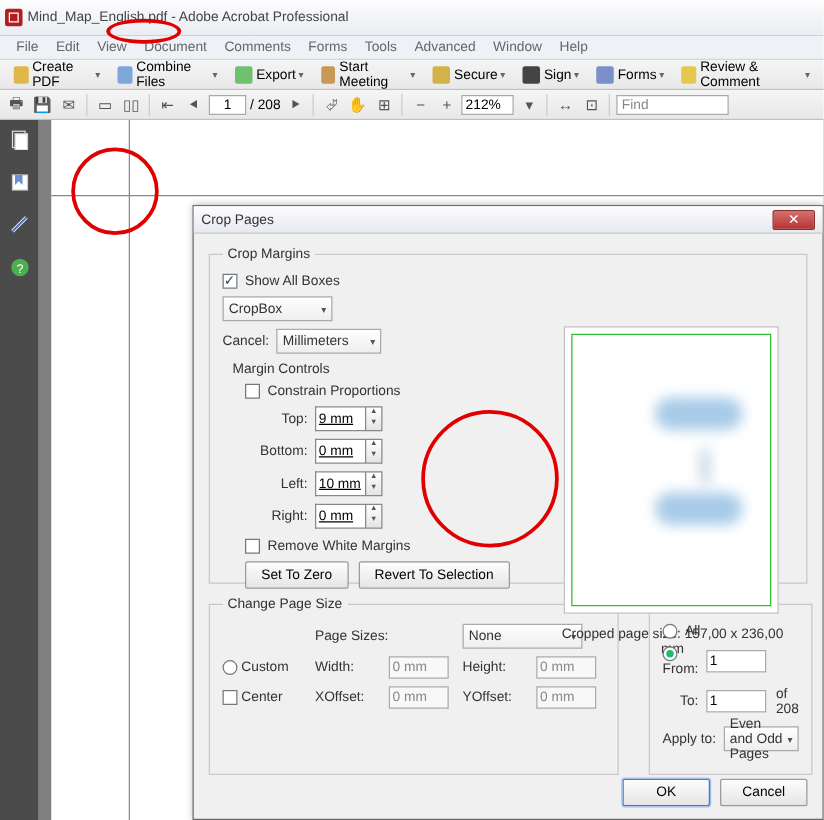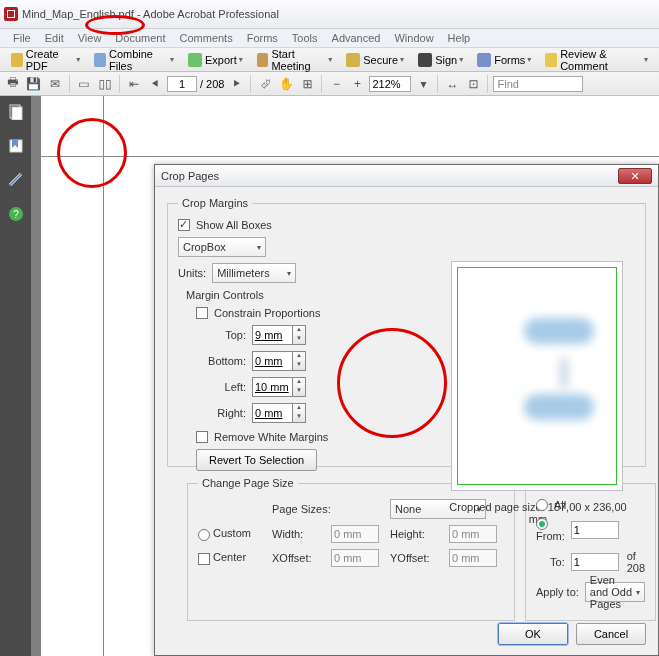--- a/index.html
+++ b/index.html
@@ -446,21 +446,21 @@
           <span class="check on"></span>
           <span>Show All Boxes</span>
         </div>
         <div class="row">
           <div class="sel" style="width:88px">
             <span>CropBox</span>
             <span class="dd">▾</span>
           </div>
         </div>
         <div class="row">
-          <span>Units:</span>
+          <span>Cancel:</span>
           <div class="sel" style="width:84px">
             <span>Millimeters</span>
             <span class="dd">▾</span>
           </div>
         </div>
         <div style="margin:4px 0 6px 8px">Margin Controls</div>
         <div class="row" style="margin-left:18px">
           <span class="check"></span>
           <span>Constrain Proportions</span>
         </div>
@@ -496,34 +496,35 @@
                 <div>▲</div>
                 <div>▼</div>
               </div>
           </div>
         </div>
         <div class="row" style="margin:8px 0 0 18px">
           <span class="check"></span>
           <span>Remove White Margins</span>
         </div>
         <div class="btns">
+          <button class="pushb">Set To Zero</button>
           <button class="pushb">Revert To Selection</button>
         </div>
       </div>
       <div class="preview">
         <div class="preview-inner">
           <div class="blur" style="position:absolute;right:22px;top:50px;width:70px;height:26px;border-radius:14px;background:#a8cbe8"></div>
           <div class="blur" style="position:absolute;right:48px;top:90px;width:8px;height:30px;background:#c6d6e6;border-radius:4px"></div>
           <div class="blur" style="position:absolute;right:22px;top:126px;width:70px;height:26px;border-radius:14px;background:#a8cbe8"></div>
         </div>
       </div>
       <div class="preview-caption">Cropped page size: 157,00 x 236,00 mm</div>
     </fieldset>
 
-    <div style="display:flex; gap:10px;margin-left:20px;">
+    <div style="display:flex; gap:24px;">
       <fieldset style="flex:1">
         <legend>Change Page Size</legend>
         <div class="change-size">
           <span style="grid-column:2/4">Page Sizes:</span>
           <div class="sel" style="width:96px;grid-column:4/6">
             <span>None</span>
             <span class="dd">▾</span>
           </div>
 
           <span><span class="radio"></span> <span>Custom</span></span>

